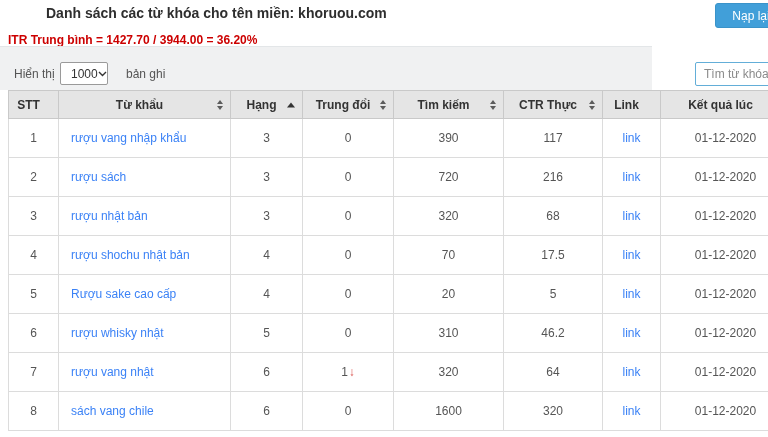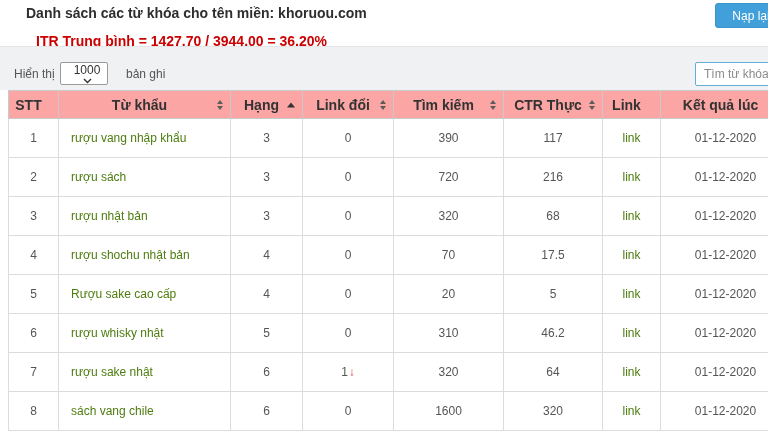--- a/index.html
+++ b/index.html
@@ -9,21 +9,21 @@
     overflow: hidden;
     background: #ffffff;
     font-family: "Liberation Sans", sans-serif;
     font-size: 12px;
     color: #555;
   }
 
   
   .page-title {
     position: absolute;
-    left: 4px; top: 5px;
+    left: 24px; top: 5px;
     font-size: 14px;
     font-weight: bold;
     color: #2e2e2e;
     white-space: nowrap;
     padding-left: 22px;
   }
   .reload-btn {
     position: absolute;
     left: 715px; top: 3px;
     width: 72px; height: 25px;
@@ -33,48 +33,46 @@
     border-radius: 3px;
     font-size: 12px;
     font-family: "Liberation Sans", sans-serif;
     cursor: pointer;
   }
   .itr-line {
     position: absolute;
     left: 8px; top: 33px;
     color: #cc0000;
     font-weight: bold;
-    font-size: 14px;
-    white-space: nowrap;
-    margin-left: 28px;
+    font-size: 12px;
+    white-space: nowrap;
   }
 
   
   .toolbar {
     position: absolute;
     left: 0; top: 46px;
-    width: 768px; height: 44px;
+    width: 652px; height: 44px;
     background: #f0f1f2;
     border-top: 1px solid #e3e6e8;
   }
   .show-label { position: absolute; left: 14px; top: 20px; color: #555; }
   .records-label { position: absolute; left: 118px; top: 20px; color: #555; padding-left: 8px; }
   .page-size-select {
     position: absolute;
     left: 60px; top: 15px;
     width: 48px; height: 23px;
     background: #ffffff;
     border: 1px solid #9a9a9a;
     border-radius: 2px;
     display: flex;
     align-items: center;
     padding: 0 4px 0 10px;
     cursor: pointer;
     color: #333;
-    flex-direction: column;
   }
   .page-size-select .val { flex: 1; text-align: left; }
   .page-size-select svg { display: block; }
   .search-input {
     position: absolute;
     left: 695px; top: 15px;
     width: 120px; height: 24px;
     border: 1px solid #63aed8;
     border-radius: 2px;
     padding: 0 8px;
@@ -89,44 +87,44 @@
   table.kw-table {
     position: absolute;
     left: 8px; top: 90px;
     width: 782px;
     border-collapse: collapse;
     table-layout: fixed;
     background: #fff;
   }
   .kw-table th {
     height: 28px;
-    background: #fca5a5;
+    background: #e5e5e5;
     border: 1px solid #c9c9c9;
-    font-size: 14px;
+    font-size: 12px;
     font-weight: bold;
     color: #333;
     text-align: center;
     position: relative;
     padding: 0 16px 0 6px;
     white-space: nowrap;
     overflow: hidden;
     cursor: pointer;
   }
   .kw-table td {
     height: 39px;
     border: 1px solid #dcdcdc;
     background: #ffffff;
     text-align: center;
     color: #555;
     padding: 0 4px;
     white-space: nowrap;
     overflow: hidden;
   }
   .kw-table td.kw-cell { text-align: left; padding-left: 12px; }
-  .kw-table a { color: #4d7c0f; text-decoration: none; cursor: pointer; }
+  .kw-table a { color: #3b82f6; text-decoration: none; cursor: pointer; }
   .down-arrow { color: #d9534f; font-weight: bold; margin-left: 1px; }
 
   
   .sort-icon {
     position: absolute;
     right: 7px; top: 50%;
     transform: translateY(-50%);
     display: inline-flex;
     flex-direction: column;
     align-items: center;
@@ -171,21 +169,21 @@
   <thead>
     <tr id="header-row">
         <th><span>STT</span></th>
         <th><span>Từ khẩu</span><span class="sort-icon">
             <i class="tri-up"></i>
             <i class="tri-down"></i>
           </span></th>
         <th><span>Hạng</span><span class="sort-icon">
             <i class="tri-up active"></i>
           </span></th>
-        <th><span>Link đổi</span><span class="sort-icon">
+        <th><span>Trung đổi</span><span class="sort-icon">
             <i class="tri-up"></i>
             <i class="tri-down"></i>
           </span></th>
         <th><span>Tìm kiếm</span><span class="sort-icon">
             <i class="tri-up"></i>
             <i class="tri-down"></i>
           </span></th>
         <th><span>CTR Thực</span><span class="sort-icon">
             <i class="tri-up"></i>
             <i class="tri-down"></i>
@@ -250,21 +248,21 @@
         <td class="kw-cell"><a href="#">rượu whisky nhật</a></td>
         <td><span>5</span></td>
         <td><span>0</span></td>
         <td><span>310</span></td>
         <td><span>46.2</span></td>
         <td><a href="#">link</a></td>
         <td><span>01-12-2020</span></td>
       </tr>
       <tr>
         <td><span>7</span></td>
-        <td class="kw-cell"><a href="#">rượu sake nhật</a></td>
+        <td class="kw-cell"><a href="#">rượu vang nhật</a></td>
         <td><span>6</span></td>
         <td><span>1</span><span class="down-arrow">↓</span></td>
         <td><span>320</span></td>
         <td><span>64</span></td>
         <td><a href="#">link</a></td>
         <td><span>01-12-2020</span></td>
       </tr>
       <tr>
         <td><span>8</span></td>
         <td class="kw-cell"><a href="#">sách vang chile</a></td>

